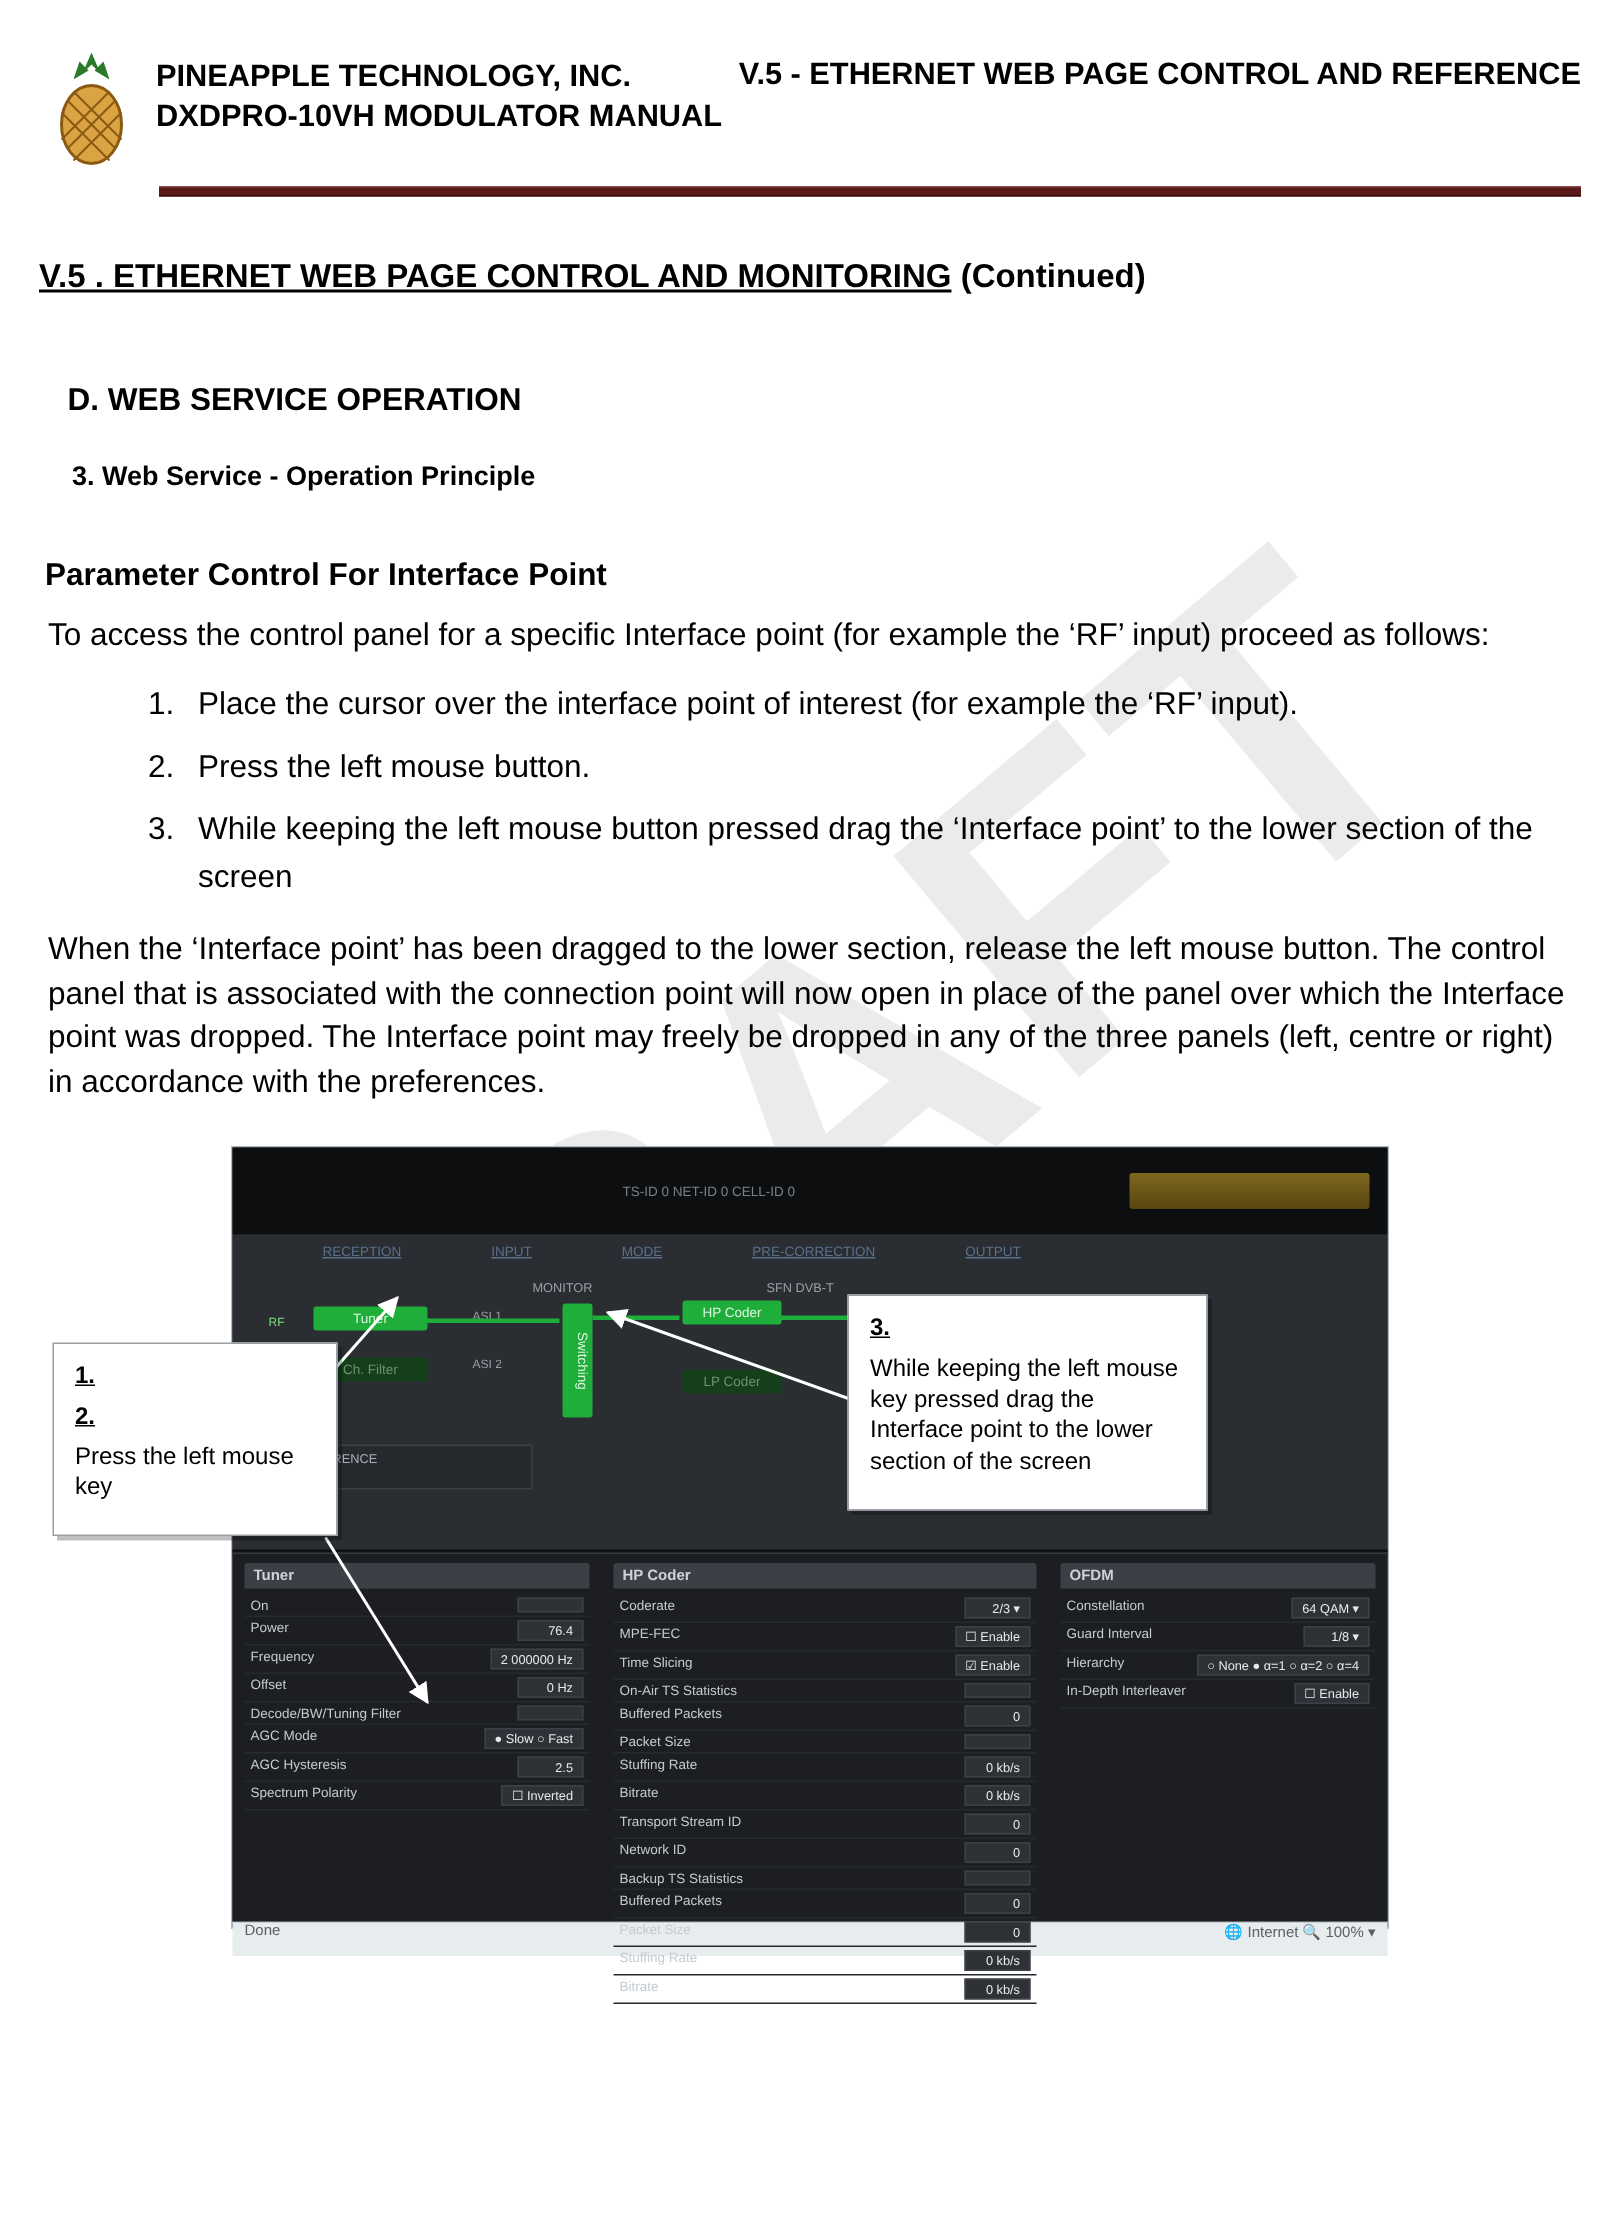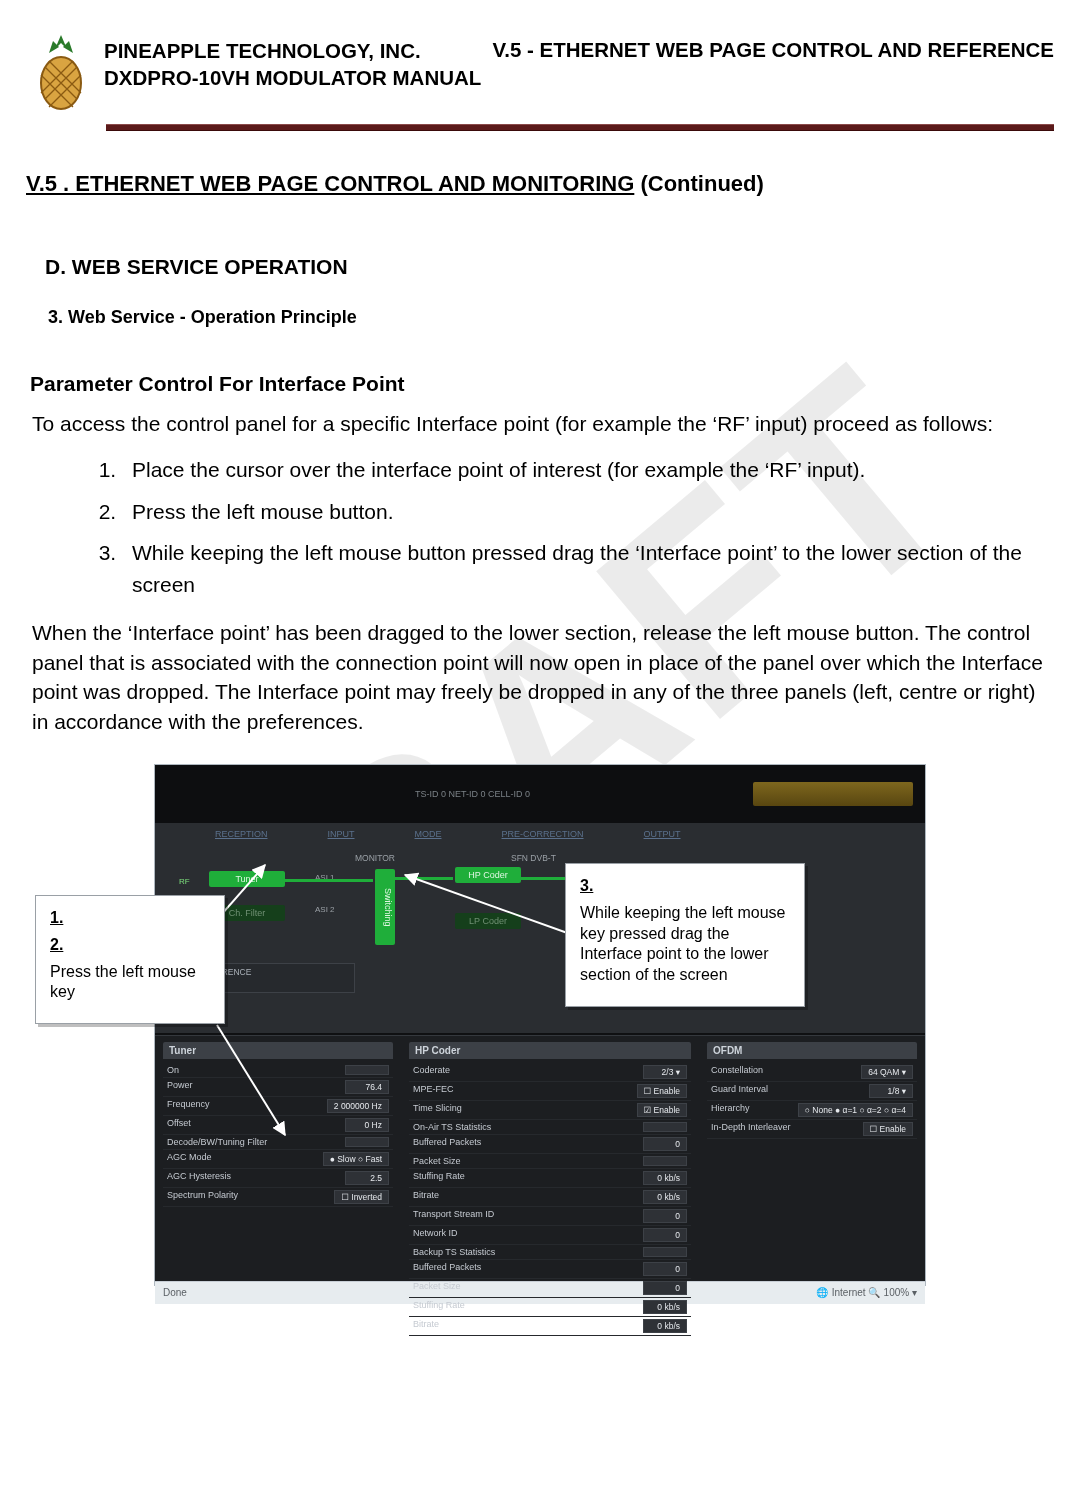--- a/index.html
+++ b/index.html
@@ -191,21 +191,20 @@
     text-align: right;
     color: #e6e9ed;
     border: 1px solid #3d4147;
     font-size: 8.5px;
   }
   .statusbar {
     height: 22px;
     background: #e7ecef;
     border-top: 1px solid #c7ced5;
     display: flex;
-    align-items: center;
     justify-content: space-between;
     padding: 0 8px;
     font-size: 10px;
     color: #5a5f64;
   }
   
   .callout {
     position: absolute;
     background: #fff;
     border: 1px solid #9aa0a6;

